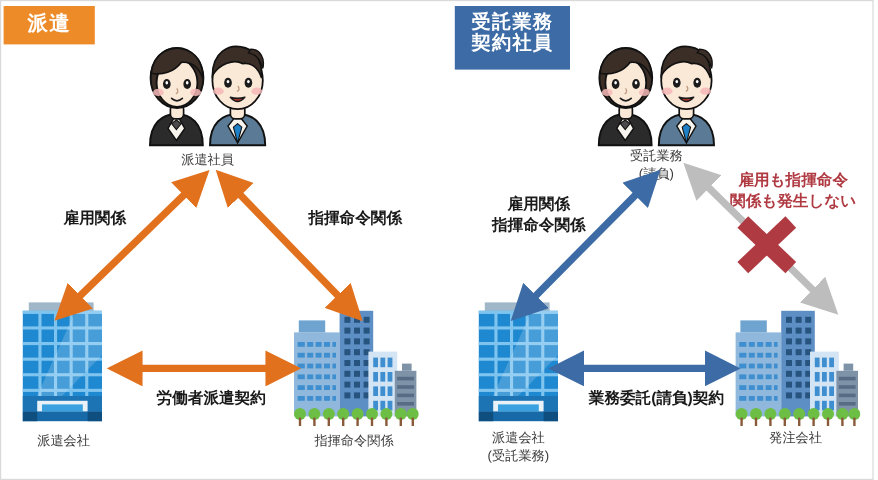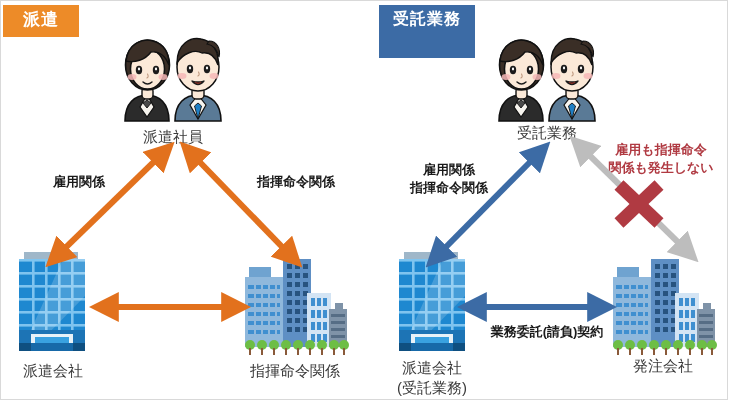--- a/index.html
+++ b/index.html
@@ -52,21 +52,21 @@
     background: #3C6BA5;
     font-size: 16px;
     padding-top: 5px;
   }
   #badge-jutaku .line { display: block; }
 
   
   .caption {
     position: absolute;
     color: #3a3a3a;
-    font-size: 15px;
+    font-size: 11px;
     line-height: 1.35;
     text-align: center;
     white-space: nowrap;
   }
   .caption .line { display: block; }
 
   
   .rel-label {
     position: absolute;
     color: #1a1a1a;
@@ -276,25 +276,29 @@
   <div class="caption" style="left:244px; top:360px; width:100px;">
     <span class="line">指揮命令関係</span>
   </div>
 
   <div class="rel-label" style="left:32px; top:172px; width:92px;">
     <span class="line">雇用関係</span>
   </div>
   <div class="rel-label" style="left:240px; top:172px; width:110px;">
     <span class="line">指揮命令関係</span>
   </div>
+  <div class="rel-label" style="left:108px; top:322px; width:134px;">
+    <span class="line">労働者派遣契約</span>
+  </div>
 
   <div class="panel" id="panel-jutaku"></div>
 
   <div class="badge" id="badge-jutaku">
     <span class="line">受託業務</span>
+    <span class="line">契約社員</span>
   </div>
 
   <div class="people" style="left:486px; top:24px;">
     <svg width="120" height="100" viewBox="0 0 120 100" aria-hidden="true">
       <g>
         <path d="M12 96 C12 78 22 70 34 70 C46 70 56 78 56 96 Z" fill="#2b2b2b" stroke="#111" stroke-width="1.6"></path>
         <path d="M34 70 L27 82 L34 92 L41 82 Z" fill="#f7f4ee" stroke="#111" stroke-width="1.2"></path>
         <path d="M30 78 l4 5 4 -5 -4 -3 z" fill="#4a4a4a" stroke="#111" stroke-width="0.9"></path>
         <rect x="29" y="62" width="11" height="12" rx="4" fill="#fbe9d8" stroke="#111" stroke-width="1.4"></rect>
         <ellipse cx="34.5" cy="40" rx="22" ry="25" fill="#3a2e26" stroke="#111" stroke-width="1.6"></ellipse>
@@ -323,20 +327,21 @@
         <ellipse cx="94" cy="43" rx="1.1" ry="1.4" fill="#fff"></ellipse>
         <ellipse cx="69" cy="51" rx="4.5" ry="3" fill="#f6b7b7" opacity="0.85"></ellipse>
         <ellipse cx="101" cy="51" rx="4.5" ry="3" fill="#f6b7b7" opacity="0.85"></ellipse>
         <path d="M85.5 47 q1.6 3 -0.6 4" fill="none" stroke="#c09a80" stroke-width="1.1" stroke-linecap="round"></path>
         <path d="M79 56 q6 7 12 0 q-6 2 -12 0 z" fill="#c0392b" stroke="#1b1b1b" stroke-width="1.3" stroke-linejoin="round"></path>
       </g>
     </svg>
   </div>
   <div class="caption" style="left:486px; top:122px; width:120px;">
     <span class="line">受託業務</span>
+    <span class="line">(請負)</span>
   </div>
 
   <div class="people" style="left:392px; top:247px;">
     <svg width="78" height="108" viewBox="0 0 78 108" aria-hidden="true">
       <rect x="11" y="4" width="54" height="7" fill="#9fb7c9"></rect>
       <rect x="6" y="11" width="66" height="84" fill="#1E88D0"></rect>
       <g fill="#7fc4ef">
         <rect x="6" y="11" width="66" height="2.6"></rect>
         <rect x="6" y="24" width="66" height="2.6"></rect>
         <rect x="6" y="37" width="66" height="2.6"></rect>
@@ -449,21 +454,21 @@
             <rect x="44" y="95" width="2" height="7"></rect>
             <rect x="56" y="95" width="2" height="7"></rect>
             <rect x="68" y="95" width="2" height="7"></rect>
             <rect x="80" y="95" width="2" height="7"></rect>
             <rect x="92" y="95" width="2" height="7"></rect>
             <rect x="102" y="95" width="2" height="7"></rect>
           </g>
       </g>
     </svg>
   </div>
-  <div class="caption" style="left:612px; top:357px; width:100px;font-family:Liberation Mono, monospace;">
+  <div class="caption" style="left:612px; top:357px; width:100px;">
     <span class="line">発注会社</span>
   </div>
 
   <div class="rel-label" style="left:386px; top:160px; width:124px;">
     <span class="line">雇用関係</span>
     <span class="line">指揮命令関係</span>
   </div>
   <div class="rel-label" style="left:468px; top:322px; width:156px;">
     <span class="line">業務委託(請負)契約</span>
   </div>

